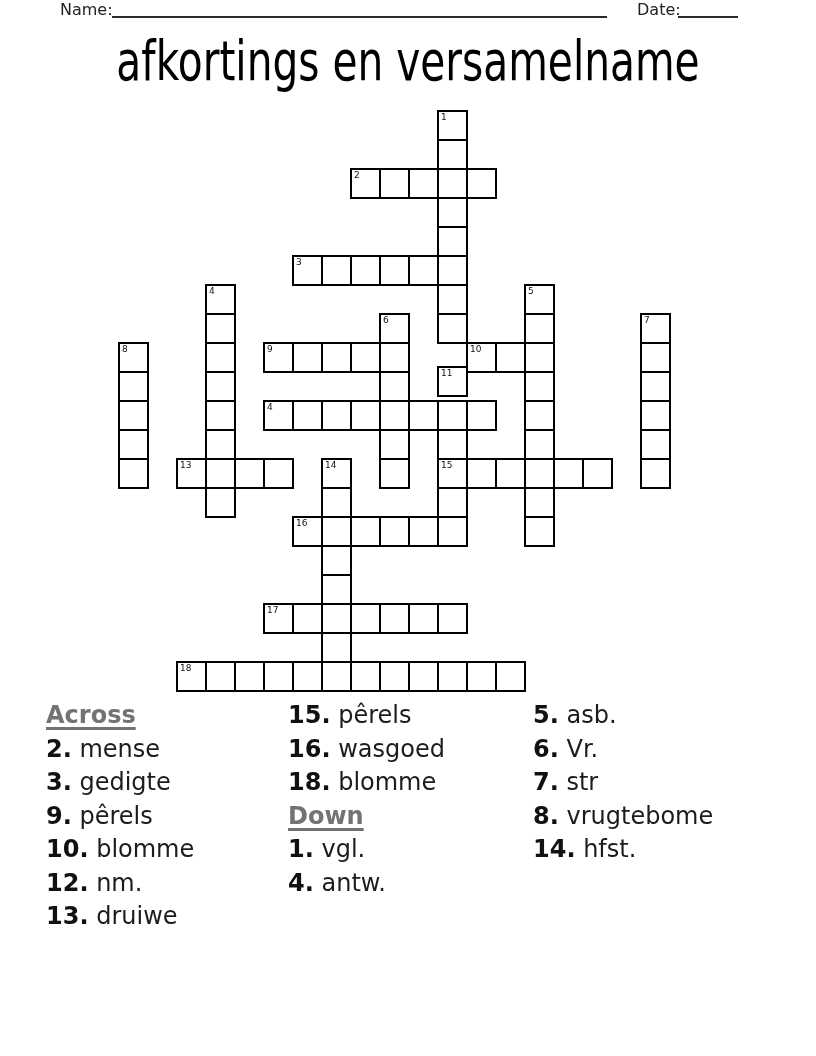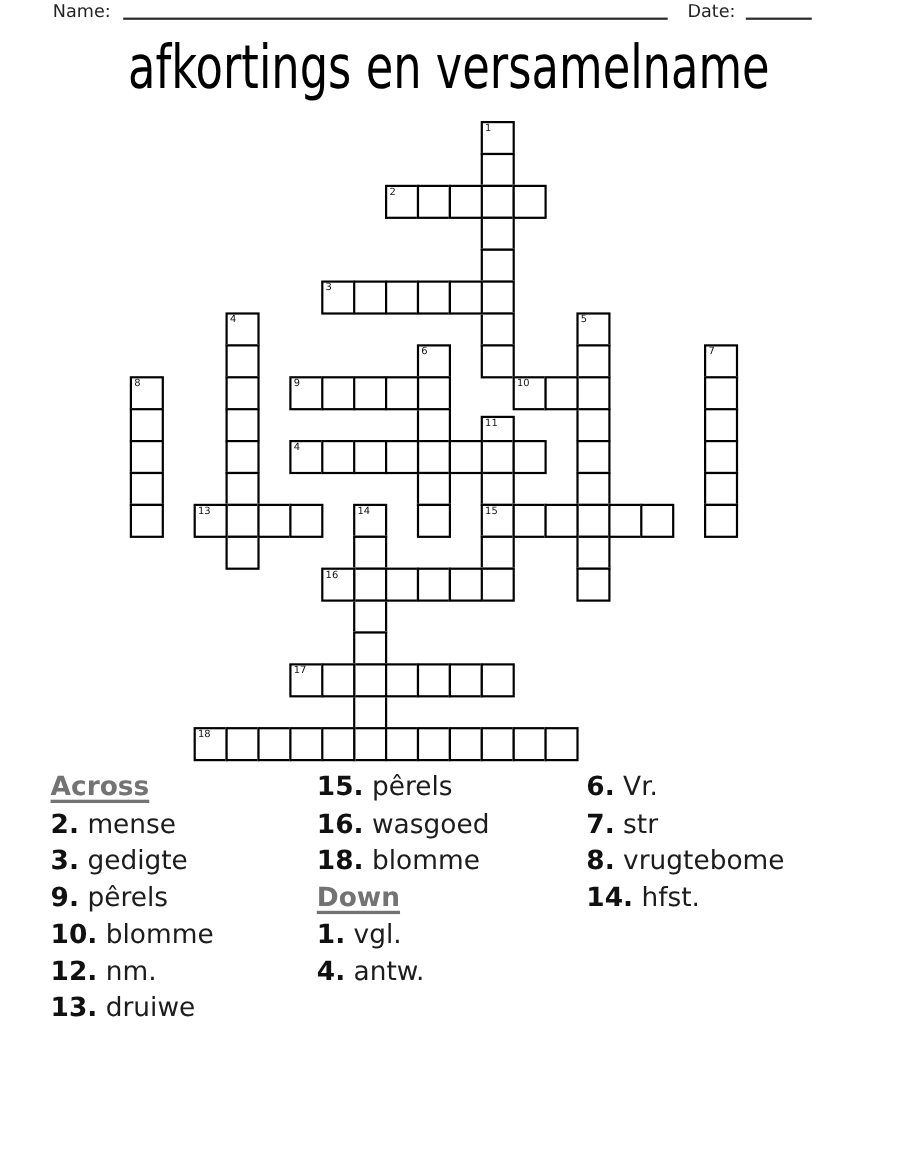--- a/index.html
+++ b/index.html
@@ -1,21 +1,21 @@
 <!DOCTYPE html>
 <html><head>
 <meta charset="utf-8">
 <style>
   html,body{margin:0;padding:0;}
   body{
     width:816px;height:1056px;position:relative;overflow:hidden;
     background:#ffffff;color:#1a1a1a;
     font-family:"DejaVu Sans","Liberation Sans",sans-serif;
   }
-  .hdr-label{position:absolute;top:1px;font-size:16px;line-height:18px;color:#222;}
+  .hdr-label{position:absolute;top:1px;font-size:16px;line-height:18px;color:#222;margin-left:12px;}
   #name-label{left:48px;}
   #date-label{left:625px;}
   .hdr-line{position:absolute;top:16px;height:2px;background:#2a2a2a;}
   #name-line{left:112px;width:495px;}
   #date-line{left:678px;width:60px;}
   #title{
     position:absolute;top:30px;left:0;width:816px;margin:0;
     text-align:center;font-size:55px;font-weight:normal;line-height:62px;
     white-space:nowrap;color:#000;
     transform:scaleX(0.74);transform-origin:408px 0;
@@ -121,21 +121,21 @@
     <div class="cell" style="left: 145px; top: 232px;">
       <span class="cellnum">9</span>
     </div>
     <div class="cell" style="left: 174px; top: 232px;"></div>
     <div class="cell" style="left: 203px; top: 232px;"></div>
     <div class="cell" style="left: 232px; top: 232px;"></div>
     <div class="cell" style="left: 348px; top: 232px;">
       <span class="cellnum">10</span>
     </div>
     <div class="cell" style="left: 377px; top: 232px;"></div>
-    <div class="cell" style="left: 319px; top: 268px;">
+    <div class="cell" style="left: 319px; top: 256px;">
       <span class="cellnum">11</span>
     </div>
     <div class="cell" style="left: 319px; top: 290px;"></div>
     <div class="cell" style="left: 319px; top: 319px;"></div>
     <div class="cell" style="left: 319px; top: 348px;">
       <span class="cellnum">15</span>
     </div>
     <div class="cell" style="left: 319px; top: 377px;"></div>
     <div class="cell" style="left: 319px; top: 406px;"></div>
     <div class="cell" style="left: 145px; top: 290px;">
@@ -206,18 +206,19 @@
     </div>
     <div class="clue-col" style="left: 288px;">
       <div class="clue-line"><span class="clue-num">15.</span> pêrels</div>
       <div class="clue-line"><span class="clue-num">16.</span> wasgoed</div>
       <div class="clue-line"><span class="clue-num">18.</span> blomme</div>
       <div class="clue-line"><span class="clue-heading">Down</span></div>
       <div class="clue-line"><span class="clue-num">1.</span> vgl.</div>
       <div class="clue-line"><span class="clue-num">4.</span> antw.</div>
     </div>
     <div class="clue-col" style="left: 533px;">
+      <div class="clue-line"><span class="clue-num">5.</span> asb.</div>
       <div class="clue-line"><span class="clue-num">6.</span> Vr.</div>
       <div class="clue-line"><span class="clue-num">7.</span> str</div>
       <div class="clue-line"><span class="clue-num">8.</span> vrugtebome</div>
       <div class="clue-line"><span class="clue-num">14.</span> hfst.</div>
     </div>
   </div>
 
 </body></html>

